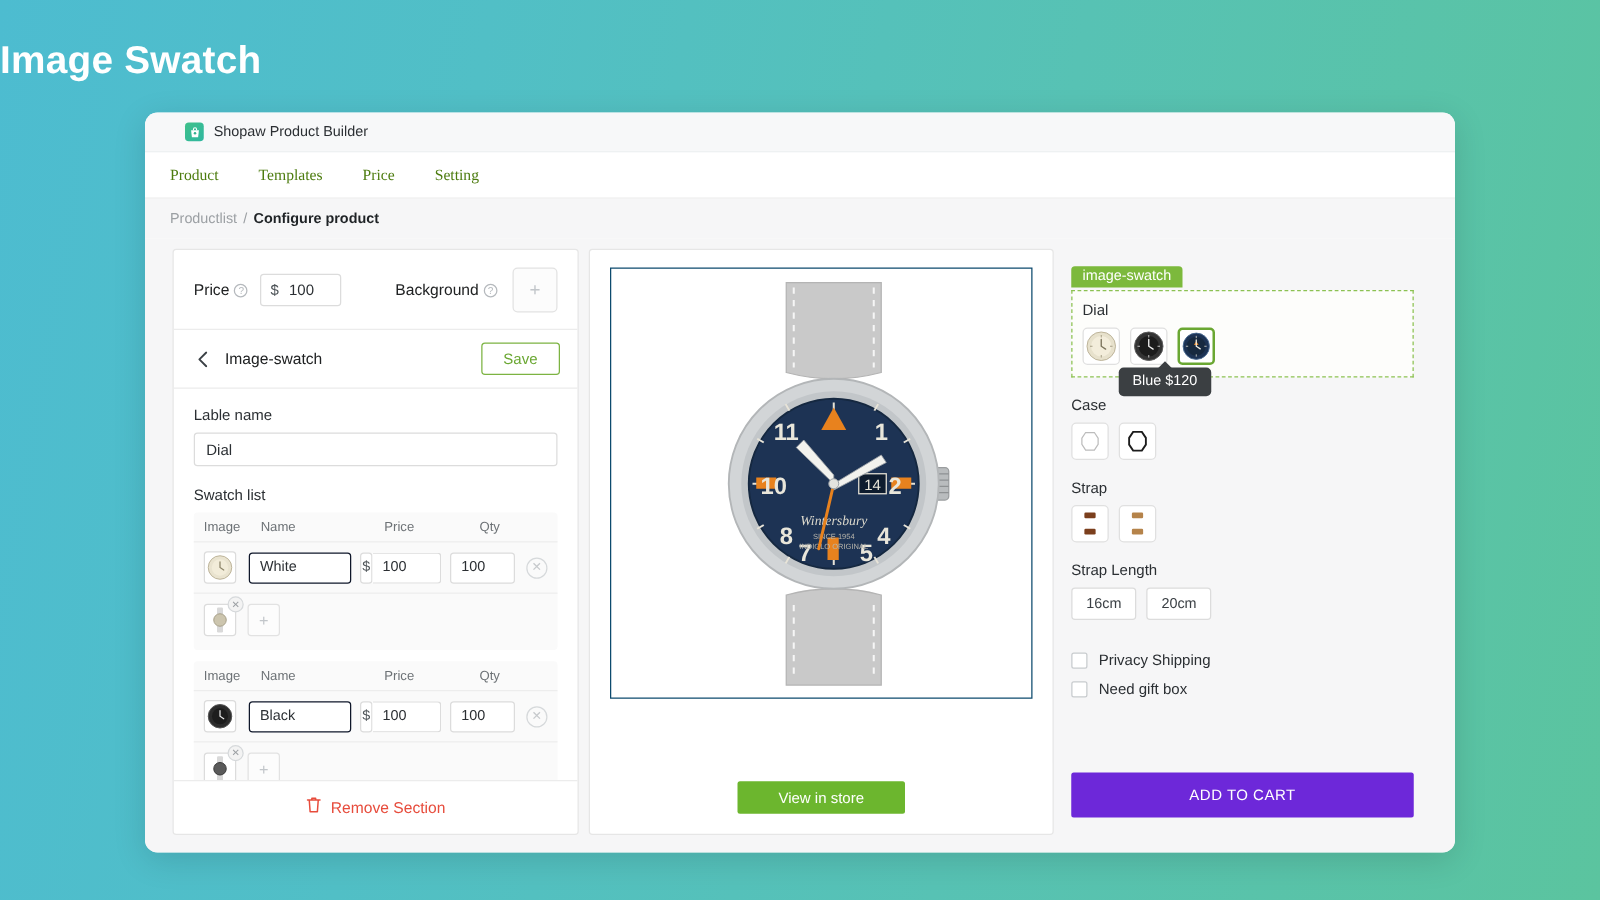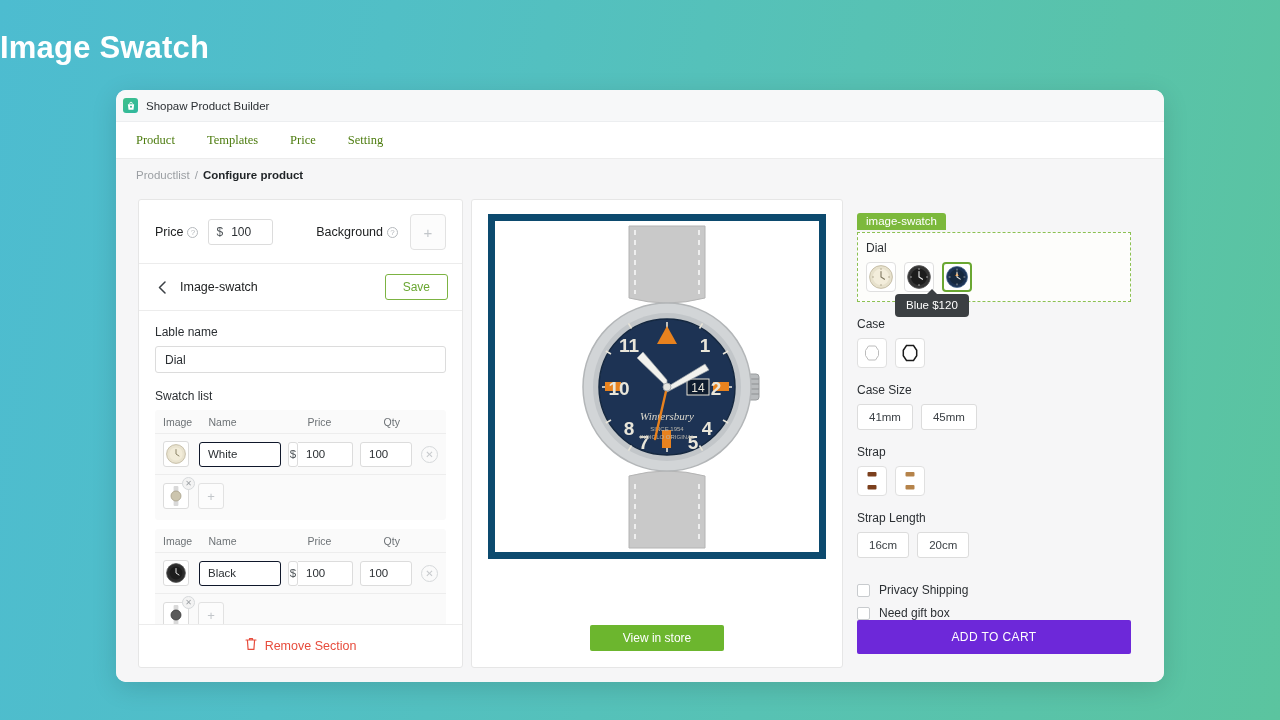--- a/index.html
+++ b/index.html
@@ -35,21 +35,21 @@
     display: flex;
     flex-direction: column;
   }
 
   
   .brand-bar {
     height: 32px;
     background: #f7f8f9;
     border-bottom: 1px solid #eceef0;
     display: flex; align-items: center;
-    padding-left: 7px;
+    padding-left: 32px;
     flex: 0 0 auto;
   }
   .brand-logo {
     width: 15px; height: 15px;
     border-radius: 3px;
     background: linear-gradient(135deg,#3fc08a 0%, #2fb7a0 100%);
     display: flex; align-items: center; justify-content: center;
     margin-right: 8px;
     flex: 0 0 auto;
   }
@@ -292,21 +292,21 @@
     gap: 8px;
     padding: 12px 0 13px 0;
     color: #e74c3c; font-size: 12.5px;
     cursor: pointer;
     flex: 0 0 auto;
   }
 
   
   .product-frame {
     width: 338px; height: 345px;
-    border: 7px solid #0c4a6e;
+    border: 1px solid #0c4a6e;
     background: #ffffff;
     display: flex; align-items: center; justify-content: center;
     overflow: hidden;
     padding-left: 20px;
   }
   .view-store-btn {
     margin-top: auto;
     background: #6cb62e;
     color: #ffffff;
     border: none;
@@ -691,27 +691,20 @@
             </svg>
           </div>
           <div class="img-swatch">
             <svg width="22" height="22" viewBox="0 0 22 22">
               <path d="M7.5 3.5h7l3.2 4.8v5.4L14.5 18.5h-7l-3.2-4.8V8.3z" fill="#ffffff" stroke="#1c1c1c" stroke-width="1.5"></path>
             </svg>
           </div>
         </div>
       </div>
 
-      <div class="opt-group">
-        <div class="opt-label">Case Size</div>
-        <div class="opt-row">
-          <div class="pill">41mm</div>
-          <div class="pill">45mm</div>
-        </div>
-      </div>
 
       <div class="opt-group">
         <div class="opt-label">Strap</div>
         <div class="opt-row">
           <div class="img-swatch">
             <svg width="26" height="26" viewBox="0 0 26 26">
               <rect x="0" y="0" width="26" height="26" fill="#ffffff"></rect>
               <rect x="8.5" y="4" width="9" height="4.6" rx="1" fill="#7b3f1d"></rect>
               <rect x="8.5" y="17" width="9" height="4.6" rx="1" fill="#7b3f1d"></rect>
             </svg>

